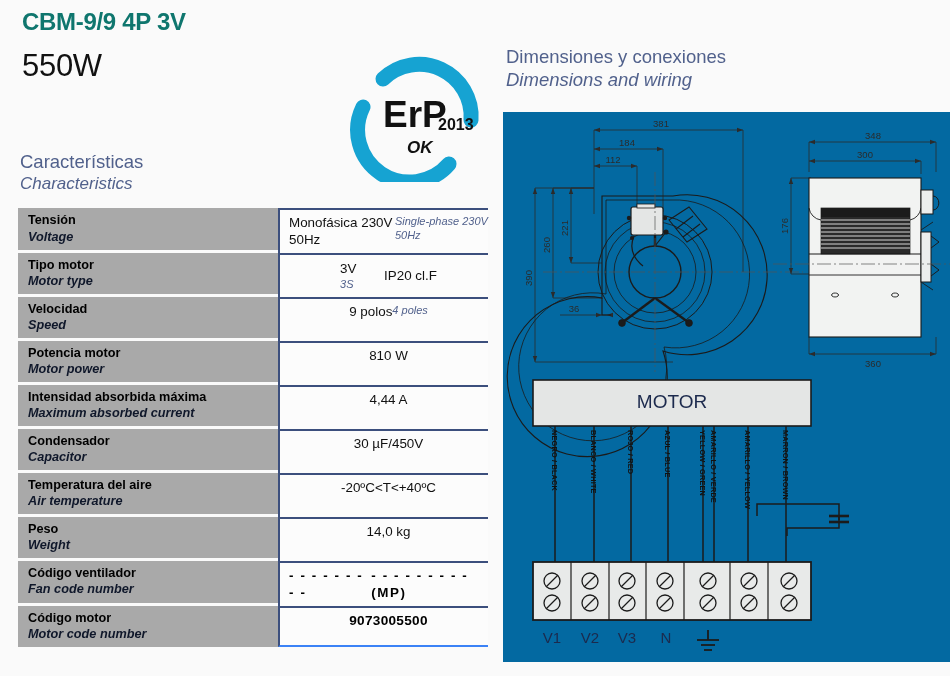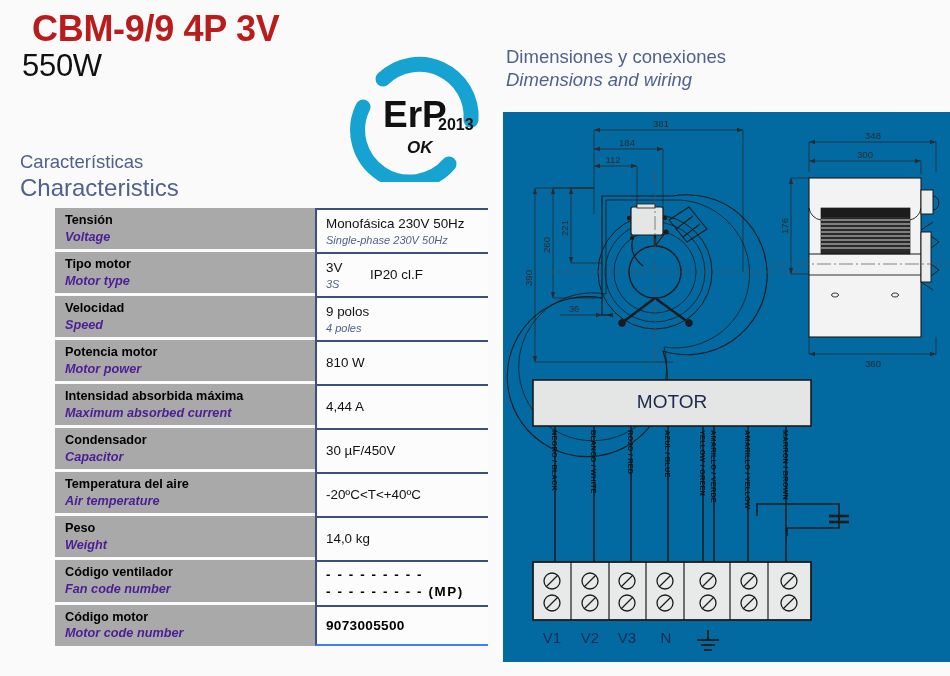--- a/index.html
+++ b/index.html
@@ -10,62 +10,62 @@
     font-family: "Liberation Sans", sans-serif;
     position: relative;
     overflow: hidden;
     color: #000;
   }
 
   
   #left-col { position: absolute; left: 0; top: 0; width: 500px; height: 676px; }
 
   #model-title {
-    position: absolute; left: 32px; top: 8px;
-    font-size: 36px; font-weight: bold; color: #b91c1c;
+    position: absolute; left: 22px; top: 8px;
+    font-size: 24px; font-weight: bold; color: #0f766e;
     letter-spacing: -0.3px; white-space: nowrap;
   }
   #power-title {
     position: absolute; left: 22px; top: 48px;
     font-size: 31px; font-weight: normal; color: #111;
     letter-spacing: -0.3px;
   }
 
   
   #erp-logo { position: absolute; left: 345px; top: 52px; width: 150px; height: 130px; }
   #erp-logo svg { display:block; }
 
   #char-head { position: absolute; left: 20px; top: 150px; line-height: 1.26; }
   #char-head .es { font-size: 18.5px; color: #51618c; }
-  #char-head .en { font-size: 24px; color: #51618c; }
+  #char-head .en { font-size: 17px; color: #51618c; font-style: italic; }
 
   
   #spec-table {
     position: absolute; left: 18px; top: 208px;
     width: 470px;
   }
-  .spec-row { display: flex; align-items: stretch; margin-left: 37px; }
+  .spec-row { display: flex; align-items: stretch; }
   .spec-label {
     width: 260px; flex: 0 0 260px;
     background: #a9a9a9;
     border-bottom: 3px solid #fafafa;
     padding: 4px 0 4px 10px;
     line-height: 1.3;
   }
   .spec-label .es { display:block; font-size: 12.7px; font-weight: bold; color: #000; }
-  .spec-label .en { display:block; font-size: 12.7px; font-weight: bold; font-style: italic; color: #4c1d95; }
+  .spec-label .en { display:block; font-size: 12.7px; font-weight: bold; font-style: italic; color: #0f172a; }
   .spec-value {
     flex: 1 1 auto;
     border-top: 2px solid #3c4f7d;
     border-left: 2px solid #3c4f7d;
     background: #fcfcfc;
     padding: 4px 0 4px 9px;
     line-height: 1.3;
     position: relative;
-    display: flex; flex-direction: column; justify-content: center;
+    display: flex; flex-direction: row; justify-content: center;
   }
   .spec-row:last-child .spec-value { border-bottom: 2px solid #3b82f6; }
   .spec-row:last-child .spec-label { border-bottom: none; }
   .spec-value .es { font-size: 13.4px; color: #111; }
   .spec-value .en { font-size: 11px; color: #51618c; font-style: italic; }
   .spec-value .single { font-size: 13.4px; color: #111; }
   .spec-value .bold { font-weight: bold; font-size: 13.6px; letter-spacing: .3px; }
   .spec-value .dashes { font-weight: bold; font-size: 13.4px; letter-spacing: 1.6px; }
   .motor-type-grid { display: flex; align-items: center; }
   .motor-type-grid .stack { display: flex; flex-direction: column; min-width: 44px; }

